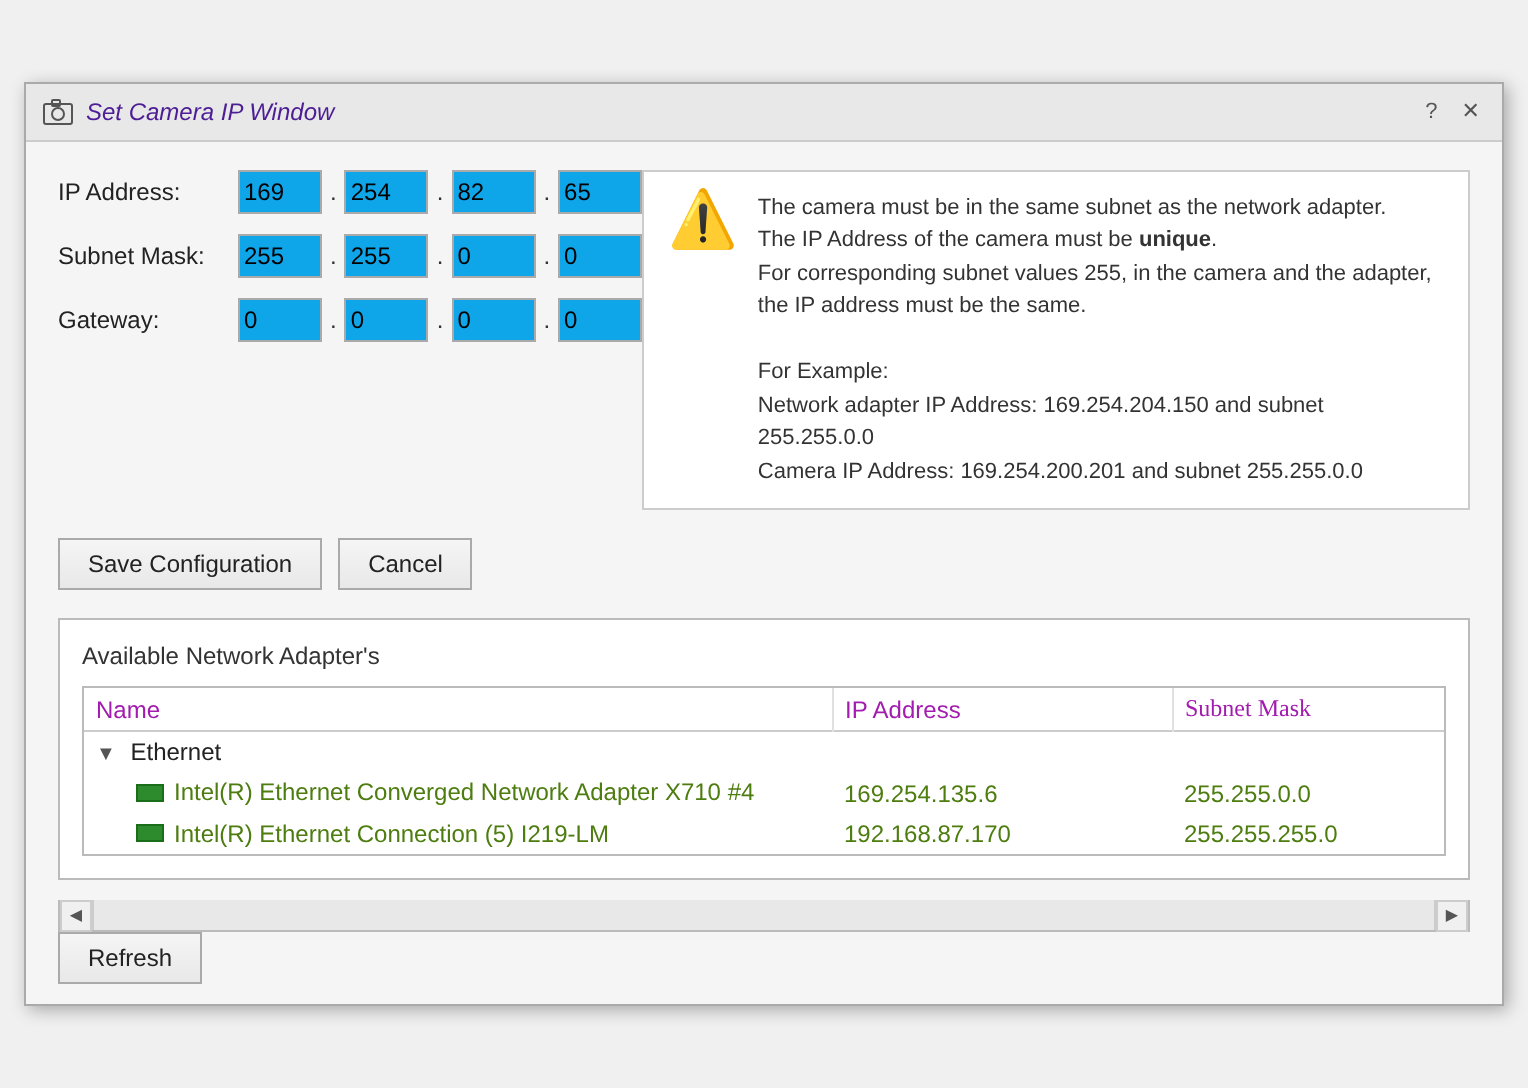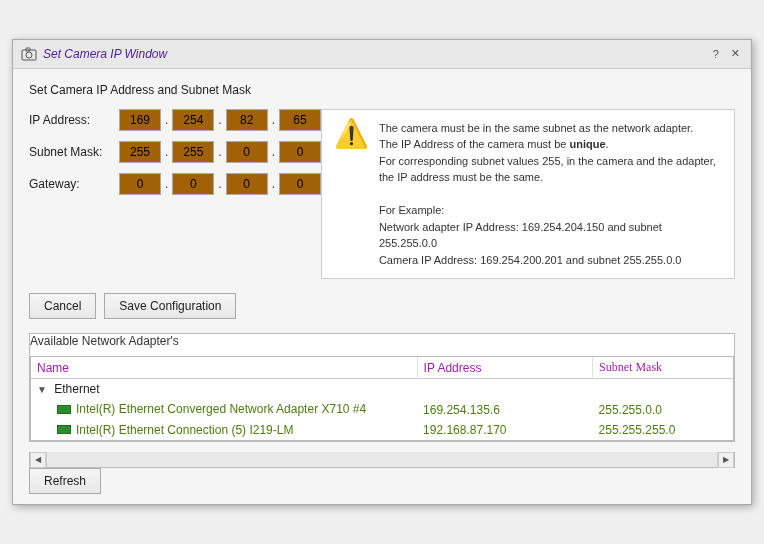--- a/index.html
+++ b/index.html
@@ -78,22 +78,22 @@
     }
     .ip-fields {
       display: flex;
       align-items: center;
       gap: 4px;
     }
     .ip-fields input {
       width: 42px;
       height: 22px;
       border: 1px solid #aaa;
-      background: #a16207;
-      text-align: center;
+      background: #0ea5e9;
+      text-align: left;
       font-size: 12px;
       padding: 1px 2px;
     }
     .ip-dot {
       font-size: 12px;
       color: #333;
     }
     .warning-box {
       background: white;
       border: 1px solid #ccc;
@@ -135,21 +135,21 @@
       font-size: 12px;
       border: 1px solid #aaa;
       background: linear-gradient(to bottom, #f5f5f5, #e8e8e8);
       cursor: pointer;
       color: #222;
       height: 26px;
     }
     .network-section {
       border: 1px solid #bbb;
       background: white;
-      padding: 0;
+      padding: 11px;
       margin-bottom: 10px;
     }
     .network-title {
       font-size: 12px;
       color: #333;
       margin-bottom: 8px;
     }
     .table-area {
       width: 100%;
       border-collapse: collapse;
@@ -251,21 +251,20 @@
       <span class="title-text">Set Camera IP Window</span>
     </div>
     <div class="title-bar-right">
       <button class="title-btn">?</button>
       <button class="title-btn">✕</button>
     </div>
   </div>
 
   <div class="window-body">
 
-    <div class="section-title">Set Camera IP Address and Subnet Mask</div>
 
     <div class="top-section">
 
       <div class="form-area">
 
         <div class="form-row">
           <span class="form-label">IP Address:</span>
           <div class="ip-fields">
             <input type="text" value="169" style="">
             <span class="ip-dot">.</span>
@@ -312,22 +311,22 @@
           <span>For corresponding subnet values 255, in the camera and the adapter,</span><br>
           <span>the IP address must be the same.</span><br><br>
           <span>For Example:</span><br>
           <span>Network adapter  IP Address: 169.254.204.150 and subnet 255.255.0.0</span><br>
           <span>Camera               IP Address: 169.254.200.201 and subnet 255.255.0.0</span>
         </div>
       </div>
     </div>
 
     <div class="buttons-row">
+      <button class="btn">Save Configuration</button>
       <button class="btn">Cancel</button>
-      <button class="btn">Save Configuration</button>
     </div>
 
     <div class="network-section">
       <div class="network-title">Available Network Adapter's</div>
       <div class="table-wrapper">
         <table class="table-area">
           <thead>
             <tr>
               <th style="width:55%">Name</th>
               <th style="width:25%">IP Address</th>

